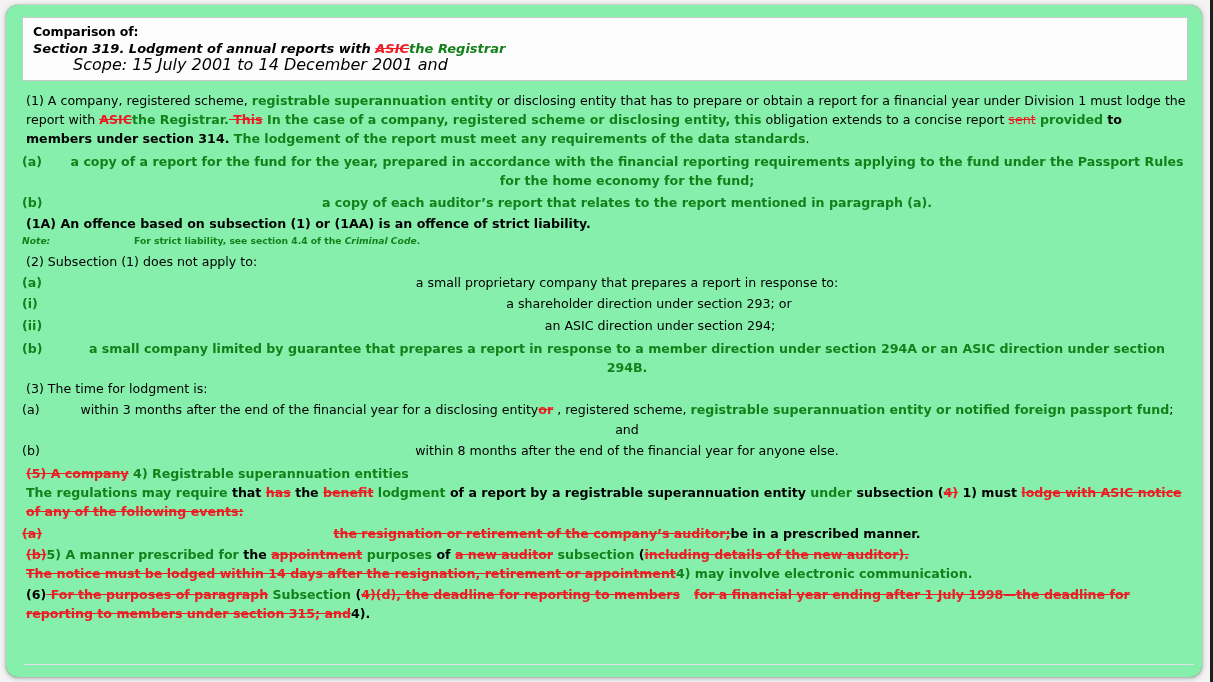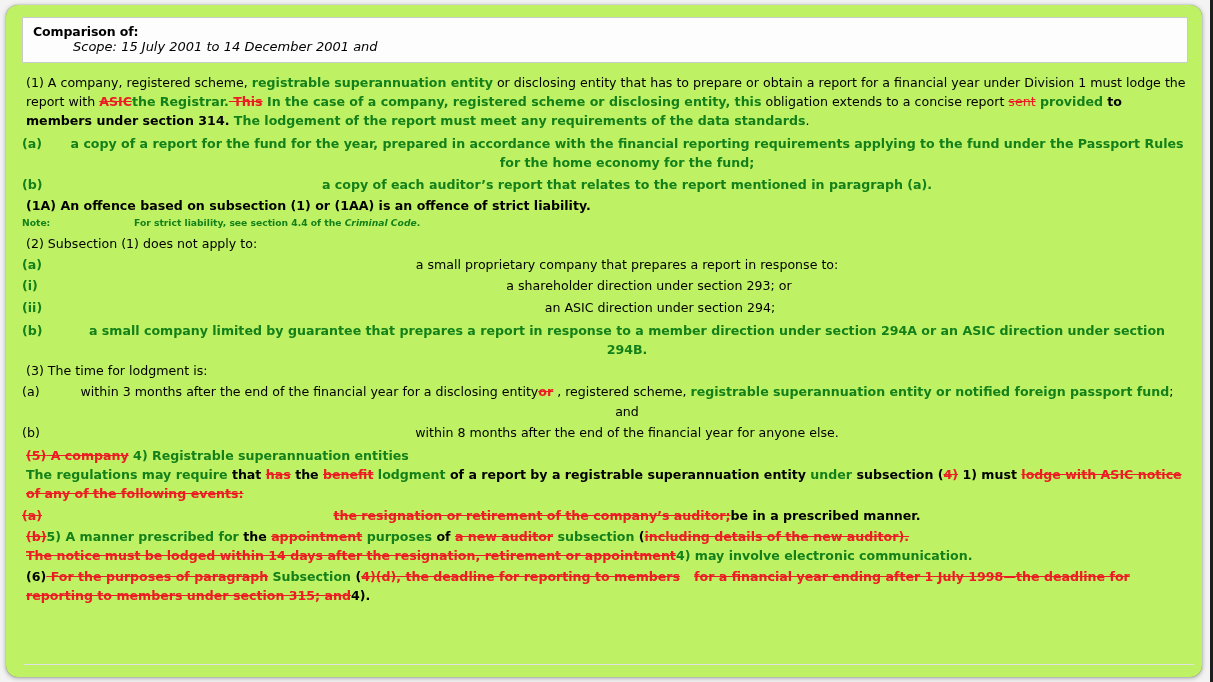--- a/index.html
+++ b/index.html
@@ -14,21 +14,21 @@
   #page-shell {
     position: absolute;
     left: 0; top: 0;
     width: 1213px; height: 682px;
     background: #f3f3f4;
   }
   #page-card {
     position: absolute;
     left: 6px; top: 5px;
     width: 1196px; height: 672px;
-    background: #bef264;
+    background: #86efac;
     border-radius: 12px;
     box-shadow: 0 1px 5px rgba(0,0,0,0.35), 0 0 1px rgba(0,0,0,0.45);
     overflow: hidden;
   }
   #doc {
     position: absolute;
     left: 8px; top: 5px;
     width: 1180px; height: 662px;
     padding: 0;
     overflow: hidden;
@@ -51,21 +51,21 @@
   }
   .hdr-line2 {
     font-size: 13px;
     font-weight: bold;
     font-style: italic;
     color: #000;
     line-height: 18px;
     white-space: nowrap;
   }
   .hdr-scope {
-    font-size: 13px;
+    font-size: 16px;
     font-style: italic;
     color: #000;
     line-height: 13.5px;
     padding-left: 40px;
   }
   .hdr-scope b { font-weight: bold; }
 
   
   .body-area {
     padding: 6px 8px 0 8px;
@@ -103,21 +103,21 @@
   .keep-b { color: #000; font-weight: bold; }
   .it { font-style: italic; }
 
   .note-row {
     font-size: 9.2px;
     font-weight: bold;
     color: #14801a;
     line-height: 14px;
     margin-top: 1px;
   }
-  .note-row .note-label { display: inline-block; width: 112px; }
+  .note-row .note-label { display: inline-block; width: 112px; font-style: italic; }
   .note-row .it { font-style: italic; }
 
   .spacer4 { height: 4px; }
   .spacer2 { height: 2px; }
 
   .bottom-rule {
     position: absolute;
     left: 10px;
     top: 654px;
     width: 1172px;
@@ -133,20 +133,21 @@
 </style>
 </head>
 <body>
 
 <div id="page-shell">
   <div id="page-card">
     <div id="doc">
 
       <div class="header-box">
         <div class="hdr-line1">Comparison of:</div>
+        <div class="hdr-line2"><span>Section 319.  Lodgment of annual reports with </span><span class="del-b">ASIC</span><span class="ins">the Registrar</span></div>
         <div class="hdr-scope"><span>Scope: </span><span>15 July 2001 to 14 December 2001 and</span></div>
       </div>
 
       <div class="body-area">
 
         <div class="spacer4"></div>
 
         <p class="para"><span>(1)</span><span>  A company, registered scheme, </span><span class="ins">registrable superannuation entity</span><span> or disclosing entity that has to prepare or obtain a report for a financial year under Division 1 must lodge the report with </span><span class="del-b">ASIC</span><span class="ins">the Registrar.</span><span class="del-b"> This</span><span class="ins"> In the case of a company, registered scheme or disclosing entity, this</span><span> obligation extends to a concise report </span><span class="del">sent</span><span class="ins"> provided</span><span class="keep-b"> to members under section 314. </span><span class="ins">The lodgement of the report must meet any requirements of the data standards</span><span>.</span></p>
 
         <div class="spacer2"></div>

